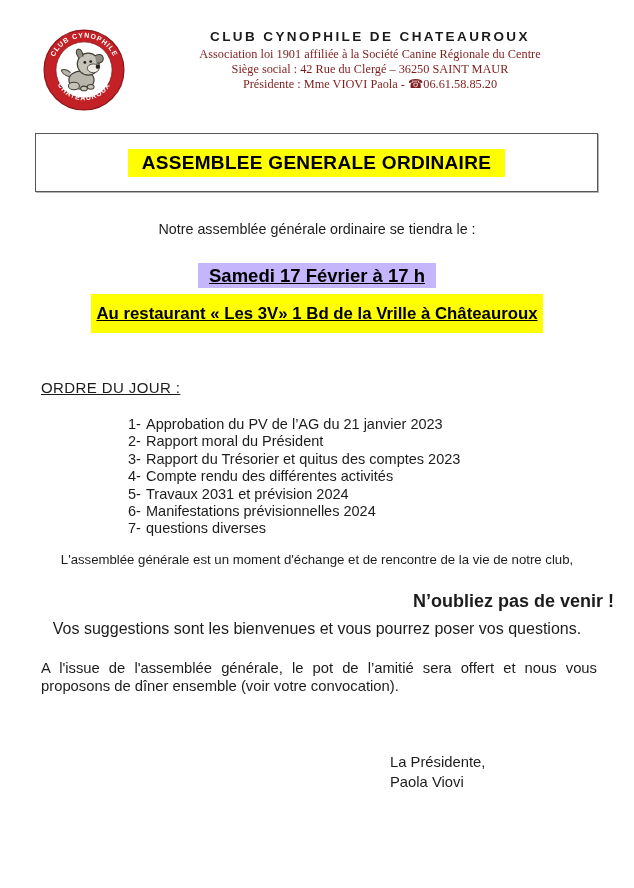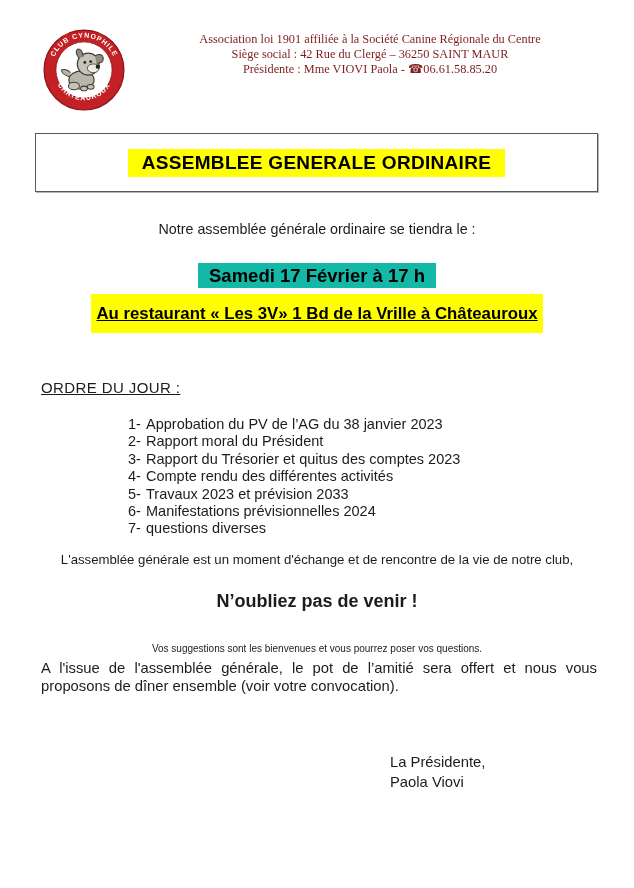--- a/index.html
+++ b/index.html
@@ -20,35 +20,35 @@
   
   .title-box{position:absolute;left:35px;top:133px;width:561px;height:57px;
     border:1px solid #575757;box-shadow:1px 1px 0 #b5b5b5;
     display:flex;align-items:center;justify-content:center;background:#ffffff;}
   .main-title{background:#ffff00;font-weight:bold;font-size:19px;letter-spacing:.3px;
     padding:3px 14px;color:#000;}
   
   .cline{position:absolute;left:20px;right:20px;text-align:center;white-space:nowrap;}
   .intro{top:221px;font-size:14.3px;}
   .date-line{top:265px;}
-  .date-line span{background:#14b8a6;font-weight:bold;font-size:18.5px;
-    padding:2px 11px;color:#000;}
+  .date-line span{background:#c4b5fd;font-weight:bold;font-size:18.5px;
+    text-decoration:underline;padding:2px 11px;color:#000;}
   .loc-line{top:304px;}
   .loc-line span{background:#ffff00;font-weight:bold;font-size:16.8px;
     text-decoration:underline;padding:10px 5px;color:#000;}
   
   .agenda-heading{position:absolute;left:41px;top:379px;font-size:15px;
     text-decoration:underline;letter-spacing:.4px;}
   .agenda-list{position:absolute;left:128px;top:416px;font-size:14.5px;line-height:17.4px;}
   .agenda-item{display:flex;}
   .agenda-num{width:18px;flex:0 0 18px;}
   
   .moment{top:552px;font-size:13.2px;}
-  .reminder{top:591px;font-weight:bold;font-size:18px;}
-  .suggestions{top:643px;font-size:10px;}
+  .reminder{top:591px;font-weight:bold;font-size:18px;text-align:right;}
+  .suggestions{top:620px;font-size:16px;}
   .closing{position:absolute;left:41px;width:556px;top:660px;font-size:14.8px;
     line-height:17.6px;text-align:justify;}
   
   .signature{position:absolute;left:390px;top:753px;font-size:14.8px;line-height:19.5px;}
 </style>
 </head>
 <body>
 
 <div class="page">
 
@@ -73,20 +73,21 @@
         <circle cx="66.5" cy="46" r="2.6" fill="#23221e"></circle>
         <circle cx="51" cy="41" r="1.7" fill="#23221e"></circle>
         <circle cx="58" cy="40" r="1.7" fill="#23221e"></circle>
         <path d="M44,36 q-6,-9 -1,-11 q5,0 6,9" fill="#8e8b80" stroke="#403d35" stroke-width="1.2"></path>
         <path d="M63,33 q9,-4 10,3 q0,6 -8,6" fill="#8e8b80" stroke="#403d35" stroke-width="1.2"></path>
       </g>
     </svg>
   </div>
 
   <div class="header-text">
+    <div class="org-name">CLUB CYNOPHILE DE CHATEAUROUX</div>
     <div class="org-lines">
       <div>Association loi 1901 affiliée à la Société Canine Régionale du Centre</div>
       <div>Siège social : 42 Rue du Clergé – 36250 SAINT MAUR</div>
       <div>Présidente : Mme VIOVI Paola - ☎06.61.58.85.20</div>
     </div>
   </div>
 
   <div class="title-box">
     <span class="main-title">ASSEMBLEE GENERALE ORDINAIRE</span>
   </div>
@@ -98,37 +99,37 @@
   </div>
 
   <div class="cline loc-line">
     <span>Au restaurant « Les 3V» 1 Bd de la Vrille à Châteauroux</span>
   </div>
 
   <div class="agenda-heading">ORDRE DU JOUR :</div>
   <div class="agenda-list">
     <div class="agenda-item">
       <span class="agenda-num">1-</span>
-      <span>Approbation du PV de l’AG du 38 janvier 2023</span>
+      <span>Approbation du PV de l’AG du 21 janvier 2023</span>
     </div>
     <div class="agenda-item">
       <span class="agenda-num">2-</span>
       <span>Rapport moral du Président</span>
     </div>
     <div class="agenda-item">
       <span class="agenda-num">3-</span>
       <span>Rapport du Trésorier et quitus des comptes 2023</span>
     </div>
     <div class="agenda-item">
       <span class="agenda-num">4-</span>
       <span>Compte rendu des différentes activités</span>
     </div>
     <div class="agenda-item">
       <span class="agenda-num">5-</span>
-      <span>Travaux 2023 et prévision 2033</span>
+      <span>Travaux 2031 et prévision 2024</span>
     </div>
     <div class="agenda-item">
       <span class="agenda-num">6-</span>
       <span>Manifestations prévisionnelles 2024</span>
     </div>
     <div class="agenda-item">
       <span class="agenda-num">7-</span>
       <span>questions diverses</span>
     </div>
   </div>

